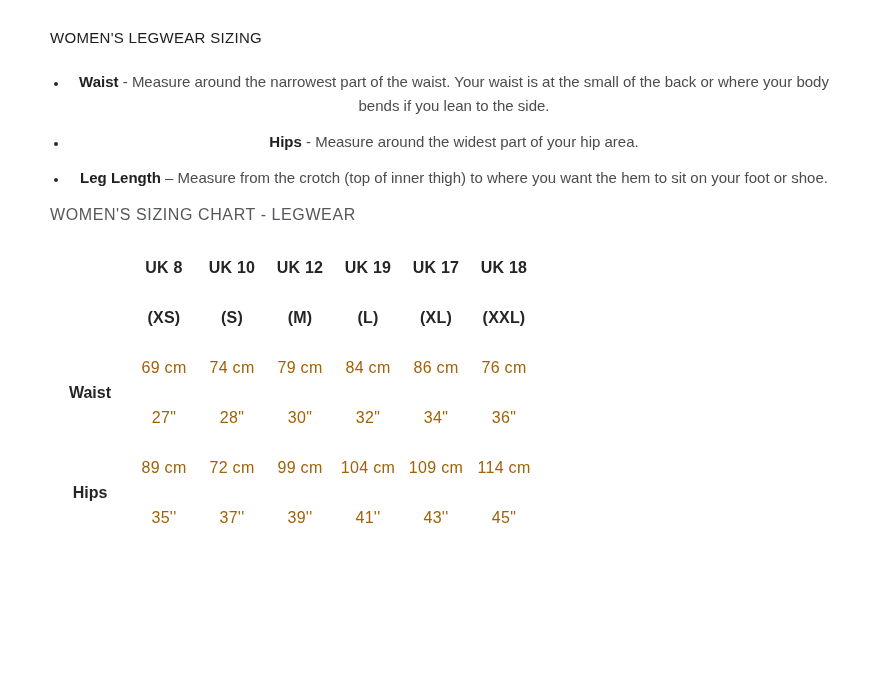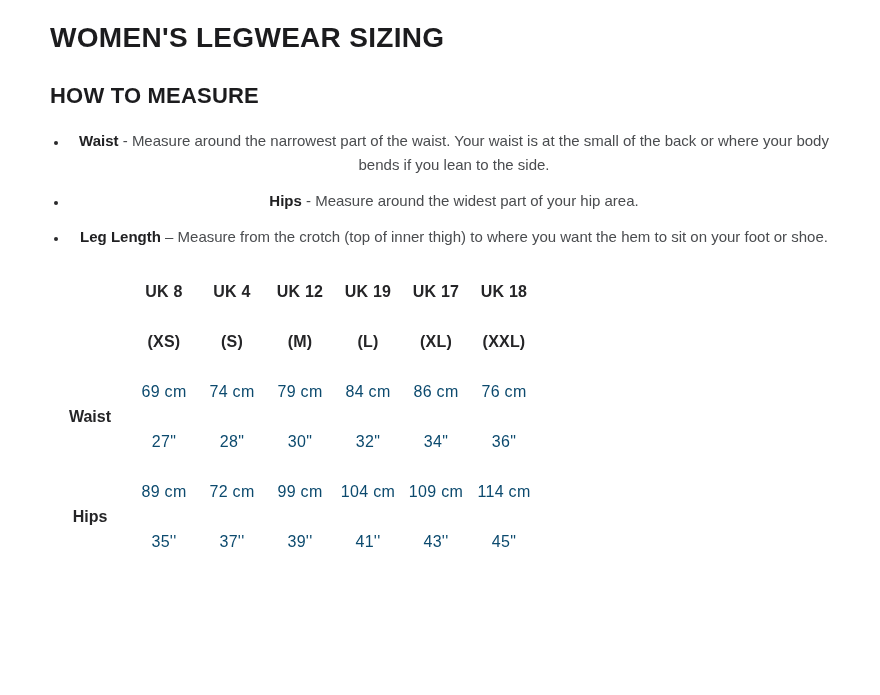--- a/index.html
+++ b/index.html
@@ -15,23 +15,23 @@
     overflow: hidden;
   }
   .page {
     box-sizing: border-box;
     width: 880px;
     height: 695px;
     padding: 25px 42px 0 50px;
   }
   .page-title {
     margin: 0;
-    font-size: 28px;
+    font-size: 15px;
     line-height: 25px;
-    font-weight: 700;
+    font-weight: 400;
     color: #1c1c1e;
     letter-spacing: 0.3px;
   }
   .section-heading {
     margin: 33px 0 0 0;
     font-size: 22px;
     line-height: 26px;
     font-weight: 700;
     color: #1c1c1e;
     letter-spacing: 0.2px;
@@ -88,61 +88,61 @@
     color: #252527;
     letter-spacing: 0.2px;
   }
   table.sizing-table th.row-label {
     font-weight: 700;
     color: #252527;
     text-align: center;
   }
   table.sizing-table td.value {
     font-weight: 400;
-    color: #0c4a6e;
+    color: #a16207;
     letter-spacing: 0.3px;
   }
 </style>
 </head>
 <body>
 
 <div class="page">
 
   <h1 class="page-title">WOMEN'S LEGWEAR SIZING</h1>
 
-  <h2 class="section-heading">HOW TO MEASURE</h2>
 
   <ul class="instructions">
     <li>
       <span class="term">Waist</span><span> - </span><span>Measure around the narrowest part of the waist. Your waist is at the small of the back or where your body bends if you lean to the side.</span>
     </li>
     <li>
       <span class="term">Hips</span><span> - </span><span>Measure around the widest part of your hip area.</span>
     </li>
     <li>
       <span class="term">Leg Length</span><span> – </span><span>Measure from the crotch (top of inner thigh) to where you want the hem to sit on your foot or shoe.</span>
     </li>
   </ul>
 
+  <div class="chart-heading">WOMEN'S SIZING CHART - LEGWEAR</div>
 
   <table class="sizing-table">
     <colgroup>
       <col class="label-col">
       <col class="data-col">
         <col class="data-col">
         <col class="data-col">
       <col class="data-col">
         <col class="data-col">
         <col class="data-col">
     </colgroup>
     <tbody>
       <tr>
         <td></td>
         <th class="size-head">UK 8</th>
-        <th class="size-head">UK 4</th>
+        <th class="size-head">UK 10</th>
         <th class="size-head">UK 12</th>
         <th class="size-head">UK 19</th>
         <th class="size-head">UK 17</th>
         <th class="size-head">UK 18</th>
       </tr>
       <tr>
         <td></td>
         <th class="fit-head">(XS)</th>
         <th class="fit-head">(S)</th>
         <th class="fit-head">(M)</th>

